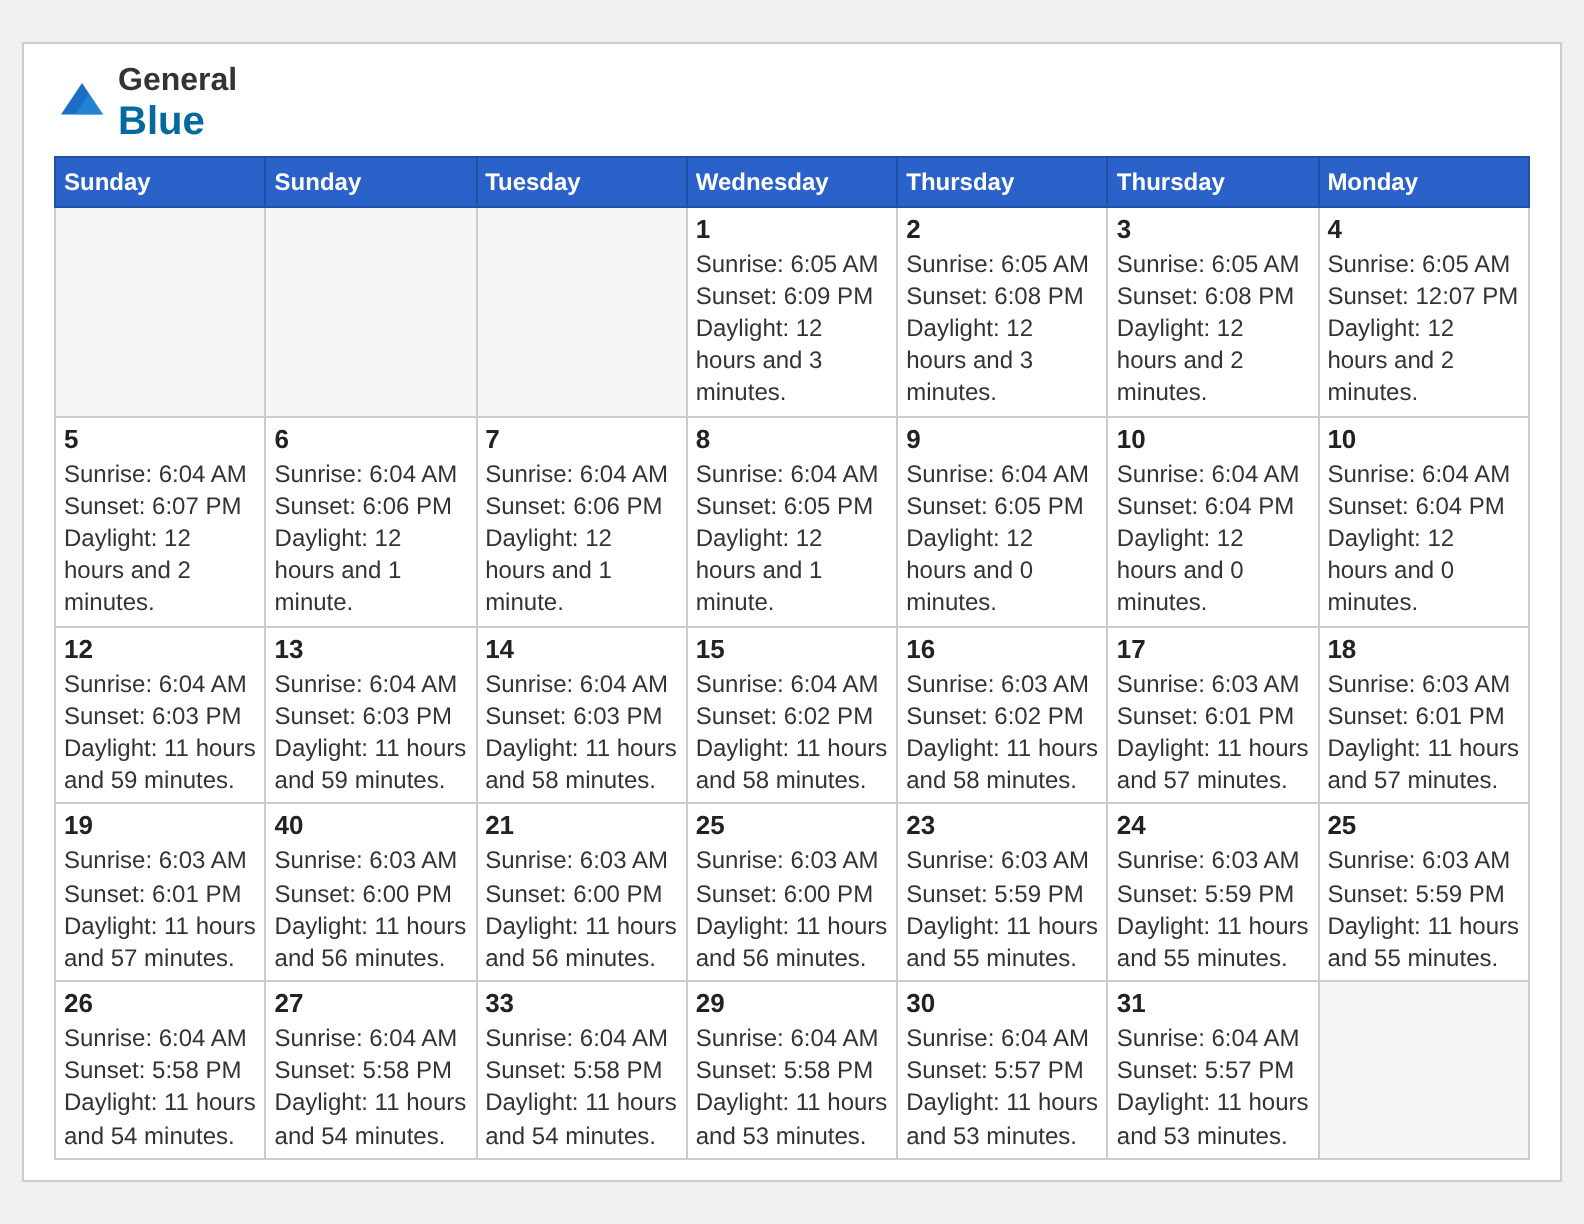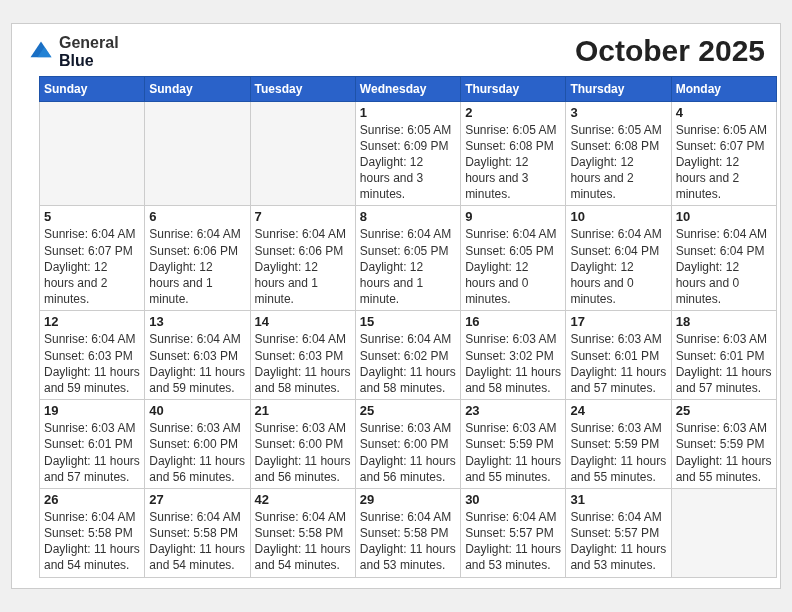--- a/index.html
+++ b/index.html
@@ -15,42 +15,42 @@
     }
     .calendar-container {
       background: white;
       width: 770px;
       padding: 10px 15px 10px 15px;
       border: 1px solid #ccc;
     }
     .header {
       display: flex;
       justify-content: space-between;
-      align-items: flex-start;
+      align-items: center;
       margin-bottom: 6px;
     }
     .logo {
       display: flex;
       align-items: center;
       gap: 4px;
     }
     .logo-text {
       display: flex;
       flex-direction: column;
       line-height: 1.1;
     }
     .logo-general {
       font-size: 16px;
       font-weight: bold;
       color: #333;
     }
     .logo-blue {
-      font-size: 16px;
+      font-size: 20px;
       font-weight: bold;
-      color: #0f172a;
+      color: #0369a1;
     }
     .logo-icon {
       width: 28px;
       height: 28px;
     }
     .title-block {
       text-align: right;
     }
     .month-title {
       font-size: 30px;
@@ -58,21 +58,20 @@
       color: #222;
     }
     .subtitle {
       font-size: 13px;
       color: #444;
     }
     .cal-table {
       width: 100%;
       border-collapse: collapse;
       table-layout: fixed;
-      margin-left: 12px;
     }
     .cal-table thead tr th {
       background: #2a62c9;
       color: white;
       font-size: 12px;
       padding: 5px 4px;
       text-align: left;
       border: 1px solid #1e52a8;
     }
     .cal-table tbody tr td {
@@ -108,21 +107,20 @@
       <svg class="logo-icon" viewBox="0 0 32 32">
         <polygon points="16,4 28,22 4,22" fill="#1a6fc4"></polygon>
         <polygon points="20,10 28,22 12,22" fill="#2a90e0" opacity="0.6"></polygon>
       </svg>
       <div class="logo-text">
         <span class="logo-general">General</span>
         <span class="logo-blue">Blue</span>
       </div>
     </div>
     <div class="title-block">
-      <div class="month-title">October 2025</div>
     </div>
   </div>
 
   <table class="cal-table">
     <thead>
       <tr>
       <th>Sunday</th>
           <th>Sunday</th>
           <th>Tuesday</th>
           <th>Wednesday</th>
@@ -153,195 +151,195 @@
           <td>
             <div class="day-number">3</div>
             <div class="day-info">Sunrise: 6:05 AM
 Sunset: 6:08 PM
 Daylight: 12 hours
 and 2 minutes.</div>
           </td>
           <td>
             <div class="day-number">4</div>
             <div class="day-info">Sunrise: 6:05 AM
+Sunset: 12:07 PM
+Daylight: 12 hours
+and 2 minutes.</div>
+          </td>
+        </tr>
+        <tr>
+          <td>
+            <div class="day-number">5</div>
+            <div class="day-info">Sunrise: 6:04 AM
 Sunset: 6:07 PM
 Daylight: 12 hours
 and 2 minutes.</div>
           </td>
+          <td>
+            <div class="day-number">6</div>
+            <div class="day-info">Sunrise: 6:04 AM
+Sunset: 6:06 PM
+Daylight: 12 hours
+and 1 minute.</div>
+          </td>
+          <td>
+            <div class="day-number">7</div>
+            <div class="day-info">Sunrise: 6:04 AM
+Sunset: 6:06 PM
+Daylight: 12 hours
+and 1 minute.</div>
+          </td>
+          <td>
+            <div class="day-number">8</div>
+            <div class="day-info">Sunrise: 6:04 AM
+Sunset: 6:05 PM
+Daylight: 12 hours
+and 1 minute.</div>
+          </td>
+          <td>
+            <div class="day-number">9</div>
+            <div class="day-info">Sunrise: 6:04 AM
+Sunset: 6:05 PM
+Daylight: 12 hours
+and 0 minutes.</div>
+          </td>
+          <td>
+            <div class="day-number">10</div>
+            <div class="day-info">Sunrise: 6:04 AM
+Sunset: 6:04 PM
+Daylight: 12 hours
+and 0 minutes.</div>
+          </td>
+          <td>
+            <div class="day-number">10</div>
+            <div class="day-info">Sunrise: 6:04 AM
+Sunset: 6:04 PM
+Daylight: 12 hours
+and 0 minutes.</div>
+          </td>
         </tr>
         <tr>
           <td>
-            <div class="day-number">5</div>
-            <div class="day-info">Sunrise: 6:04 AM
-Sunset: 6:07 PM
-Daylight: 12 hours
-and 2 minutes.</div>
-          </td>
-          <td>
-            <div class="day-number">6</div>
-            <div class="day-info">Sunrise: 6:04 AM
-Sunset: 6:06 PM
-Daylight: 12 hours
-and 1 minute.</div>
-          </td>
-          <td>
-            <div class="day-number">7</div>
-            <div class="day-info">Sunrise: 6:04 AM
-Sunset: 6:06 PM
-Daylight: 12 hours
-and 1 minute.</div>
-          </td>
-          <td>
-            <div class="day-number">8</div>
-            <div class="day-info">Sunrise: 6:04 AM
-Sunset: 6:05 PM
-Daylight: 12 hours
-and 1 minute.</div>
-          </td>
-          <td>
-            <div class="day-number">9</div>
-            <div class="day-info">Sunrise: 6:04 AM
-Sunset: 6:05 PM
-Daylight: 12 hours
-and 0 minutes.</div>
-          </td>
-          <td>
-            <div class="day-number">10</div>
-            <div class="day-info">Sunrise: 6:04 AM
-Sunset: 6:04 PM
-Daylight: 12 hours
-and 0 minutes.</div>
-          </td>
-          <td>
-            <div class="day-number">10</div>
-            <div class="day-info">Sunrise: 6:04 AM
-Sunset: 6:04 PM
-Daylight: 12 hours
-and 0 minutes.</div>
+            <div class="day-number">12</div>
+            <div class="day-info">Sunrise: 6:04 AM
+Sunset: 6:03 PM
+Daylight: 11 hours
+and 59 minutes.</div>
+          </td>
+          <td>
+            <div class="day-number">13</div>
+            <div class="day-info">Sunrise: 6:04 AM
+Sunset: 6:03 PM
+Daylight: 11 hours
+and 59 minutes.</div>
+          </td>
+          <td>
+            <div class="day-number">14</div>
+            <div class="day-info">Sunrise: 6:04 AM
+Sunset: 6:03 PM
+Daylight: 11 hours
+and 58 minutes.</div>
+          </td>
+          <td>
+            <div class="day-number">15</div>
+            <div class="day-info">Sunrise: 6:04 AM
+Sunset: 6:02 PM
+Daylight: 11 hours
+and 58 minutes.</div>
+          </td>
+          <td>
+            <div class="day-number">16</div>
+            <div class="day-info">Sunrise: 6:03 AM
+Sunset: 6:02 PM
+Daylight: 11 hours
+and 58 minutes.</div>
+          </td>
+          <td>
+            <div class="day-number">17</div>
+            <div class="day-info">Sunrise: 6:03 AM
+Sunset: 6:01 PM
+Daylight: 11 hours
+and 57 minutes.</div>
+          </td>
+          <td>
+            <div class="day-number">18</div>
+            <div class="day-info">Sunrise: 6:03 AM
+Sunset: 6:01 PM
+Daylight: 11 hours
+and 57 minutes.</div>
           </td>
         </tr>
         <tr>
           <td>
-            <div class="day-number">12</div>
-            <div class="day-info">Sunrise: 6:04 AM
-Sunset: 6:03 PM
-Daylight: 11 hours
-and 59 minutes.</div>
-          </td>
-          <td>
-            <div class="day-number">13</div>
-            <div class="day-info">Sunrise: 6:04 AM
-Sunset: 6:03 PM
-Daylight: 11 hours
-and 59 minutes.</div>
-          </td>
-          <td>
-            <div class="day-number">14</div>
-            <div class="day-info">Sunrise: 6:04 AM
-Sunset: 6:03 PM
-Daylight: 11 hours
-and 58 minutes.</div>
-          </td>
-          <td>
-            <div class="day-number">15</div>
-            <div class="day-info">Sunrise: 6:04 AM
-Sunset: 6:02 PM
-Daylight: 11 hours
-and 58 minutes.</div>
-          </td>
-          <td>
-            <div class="day-number">16</div>
-            <div class="day-info">Sunrise: 6:03 AM
-Sunset: 3:02 PM
-Daylight: 11 hours
-and 58 minutes.</div>
-          </td>
-          <td>
-            <div class="day-number">17</div>
+            <div class="day-number">19</div>
             <div class="day-info">Sunrise: 6:03 AM
 Sunset: 6:01 PM
 Daylight: 11 hours
 and 57 minutes.</div>
           </td>
           <td>
-            <div class="day-number">18</div>
-            <div class="day-info">Sunrise: 6:03 AM
-Sunset: 6:01 PM
-Daylight: 11 hours
-and 57 minutes.</div>
+            <div class="day-number">40</div>
+            <div class="day-info">Sunrise: 6:03 AM
+Sunset: 6:00 PM
+Daylight: 11 hours
+and 56 minutes.</div>
+          </td>
+          <td>
+            <div class="day-number">21</div>
+            <div class="day-info">Sunrise: 6:03 AM
+Sunset: 6:00 PM
+Daylight: 11 hours
+and 56 minutes.</div>
+          </td>
+          <td>
+            <div class="day-number">25</div>
+            <div class="day-info">Sunrise: 6:03 AM
+Sunset: 6:00 PM
+Daylight: 11 hours
+and 56 minutes.</div>
+          </td>
+          <td>
+            <div class="day-number">23</div>
+            <div class="day-info">Sunrise: 6:03 AM
+Sunset: 5:59 PM
+Daylight: 11 hours
+and 55 minutes.</div>
+          </td>
+          <td>
+            <div class="day-number">24</div>
+            <div class="day-info">Sunrise: 6:03 AM
+Sunset: 5:59 PM
+Daylight: 11 hours
+and 55 minutes.</div>
+          </td>
+          <td>
+            <div class="day-number">25</div>
+            <div class="day-info">Sunrise: 6:03 AM
+Sunset: 5:59 PM
+Daylight: 11 hours
+and 55 minutes.</div>
           </td>
         </tr>
         <tr>
           <td>
-            <div class="day-number">19</div>
-            <div class="day-info">Sunrise: 6:03 AM
-Sunset: 6:01 PM
-Daylight: 11 hours
-and 57 minutes.</div>
-          </td>
-          <td>
-            <div class="day-number">40</div>
-            <div class="day-info">Sunrise: 6:03 AM
-Sunset: 6:00 PM
-Daylight: 11 hours
-and 56 minutes.</div>
-          </td>
-          <td>
-            <div class="day-number">21</div>
-            <div class="day-info">Sunrise: 6:03 AM
-Sunset: 6:00 PM
-Daylight: 11 hours
-and 56 minutes.</div>
-          </td>
-          <td>
-            <div class="day-number">25</div>
-            <div class="day-info">Sunrise: 6:03 AM
-Sunset: 6:00 PM
-Daylight: 11 hours
-and 56 minutes.</div>
-          </td>
-          <td>
-            <div class="day-number">23</div>
-            <div class="day-info">Sunrise: 6:03 AM
-Sunset: 5:59 PM
-Daylight: 11 hours
-and 55 minutes.</div>
-          </td>
-          <td>
-            <div class="day-number">24</div>
-            <div class="day-info">Sunrise: 6:03 AM
-Sunset: 5:59 PM
-Daylight: 11 hours
-and 55 minutes.</div>
-          </td>
-          <td>
-            <div class="day-number">25</div>
-            <div class="day-info">Sunrise: 6:03 AM
-Sunset: 5:59 PM
-Daylight: 11 hours
-and 55 minutes.</div>
-          </td>
-        </tr>
-        <tr>
-          <td>
             <div class="day-number">26</div>
             <div class="day-info">Sunrise: 6:04 AM
 Sunset: 5:58 PM
 Daylight: 11 hours
 and 54 minutes.</div>
           </td>
           <td>
             <div class="day-number">27</div>
             <div class="day-info">Sunrise: 6:04 AM
 Sunset: 5:58 PM
 Daylight: 11 hours
 and 54 minutes.</div>
           </td>
           <td>
-            <div class="day-number">42</div>
+            <div class="day-number">33</div>
             <div class="day-info">Sunrise: 6:04 AM
 Sunset: 5:58 PM
 Daylight: 11 hours
 and 54 minutes.</div>
           </td>
           <td>
             <div class="day-number">29</div>
             <div class="day-info">Sunrise: 6:04 AM
 Sunset: 5:58 PM
 Daylight: 11 hours

